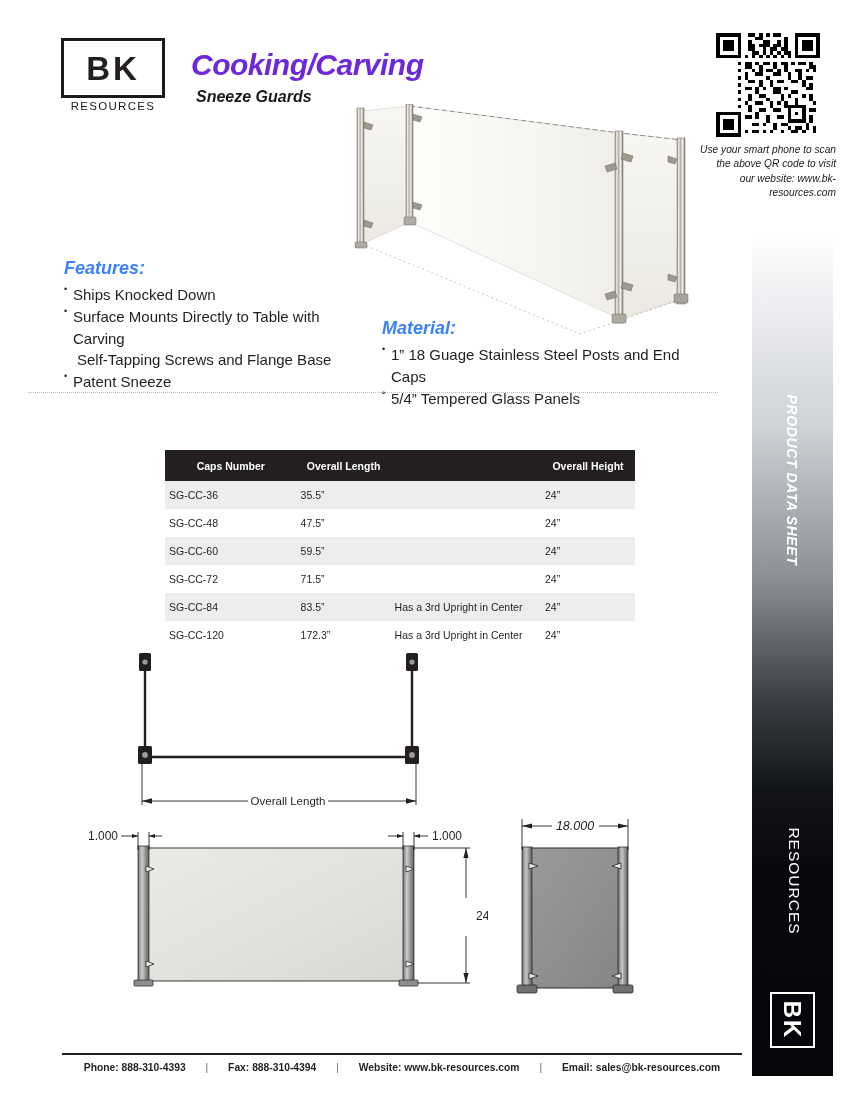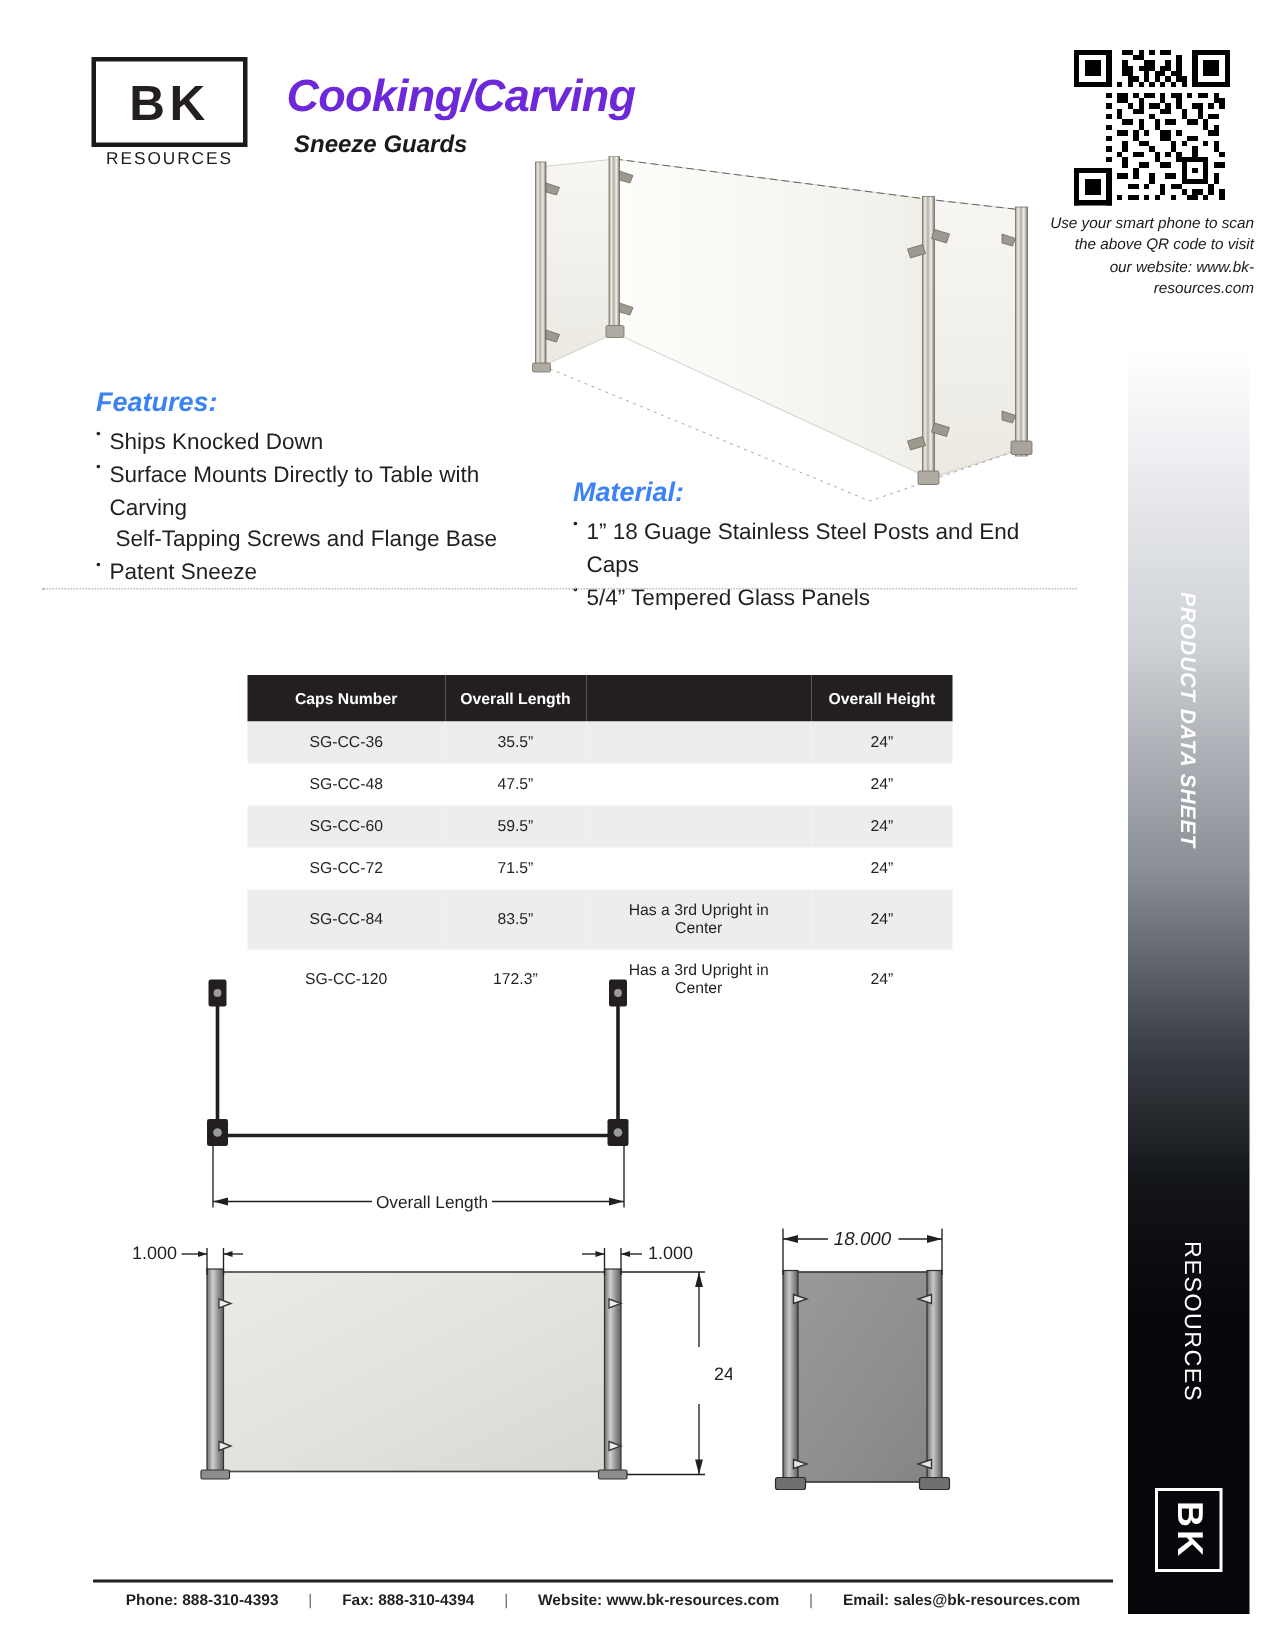--- a/index.html
+++ b/index.html
@@ -44,21 +44,21 @@
   .bullets li.cont{padding-left:13px;}
   .bullets li.cont:before{content:"";}
 
   .divider{position:absolute;left:28px;top:392px;width:690px;height:0;
            border-top:1px dotted #b9b9b9;}
 
   
   .tbl{position:absolute;left:165px;top:450px;width:470px;border-collapse:collapse;}
   .tbl th{background:#231f20;color:#fff;font-size:10.5px;font-weight:bold;
           padding:10px 0 9px 0;text-align:center;}
-  .tbl td{font-size:10.5px;text-align:center;padding:8px 14px;color:#231f20;}
+  .tbl td{font-size:10.5px;text-align:left;padding:8px 4px;color:#231f20;}
   .tbl tr.alt td{background:#ededed;}
   .c-part{width:28%;}
   .c-len{width:20%;}
   .c-note{width:32%;}
   .c-hgt{width:20%;}
 
   
   .dwg{position:absolute;}
   .dwg text{font-family:"Liberation Sans", sans-serif;fill:#231f20;}
   .topview{left:120px;top:640px;}

